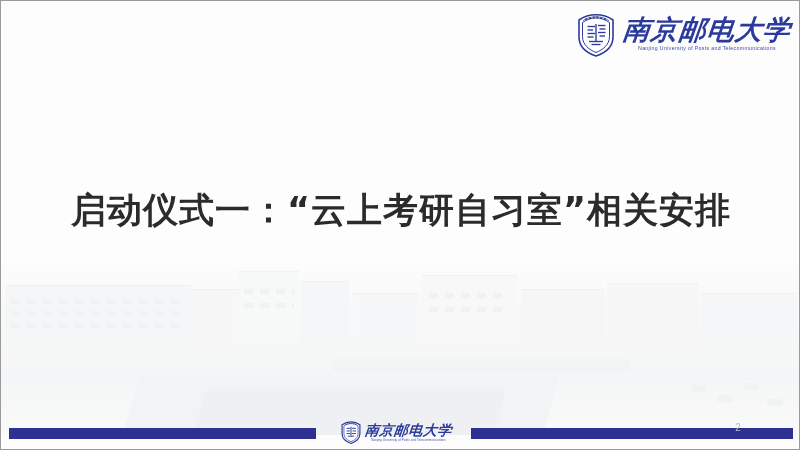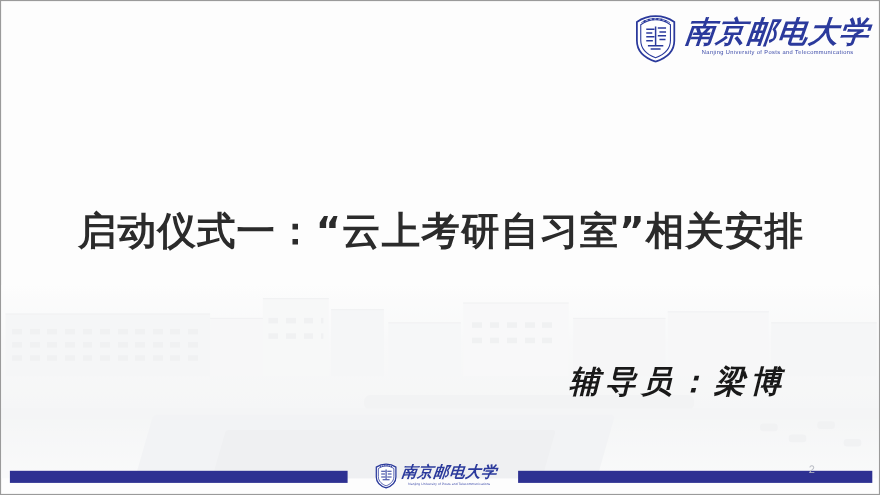--- a/index.html
+++ b/index.html
@@ -280,21 +280,20 @@
       </svg>
     </span>
     <span class="logo-wordmark">
       <span class="logo-cn">南京邮电大学</span>
       <span class="logo-en">Nanjing University of  Posts and Telecommunications</span>
     </span>
   </div>
 
   <div class="main-title">启动仪式一：“云上考研自习室”相关安排</div>
 
-  <div class="presenter">辅导员：梁博</div>
 
   <div class="bottom-bar-left"></div>
   <div class="bottom-bar-right"></div>
 
   <div class="logo-bottom">
     <span class="shield-wrap">
       <svg width="22" height="30" viewBox="0 0 42 46" aria-hidden="true">
         <path d="M4 9 C14 2, 28 2, 38 9 L38 26 C38 36, 30 42, 21 45 C12 42, 4 36, 4 26 Z" fill="#ffffff" stroke="#2b3a9c" stroke-width="2.2"></path>
         <path d="M7.5 11.5 C16 5.5, 26 5.5, 34.5 11.5 L34.5 25.5 C34.5 34, 27.5 39, 21 41.5 C14.5 39, 7.5 34, 7.5 25.5 Z" fill="#ffffff" stroke="#2b3a9c" stroke-width="1.4"></path>
         <g fill="#2b3a9c">

